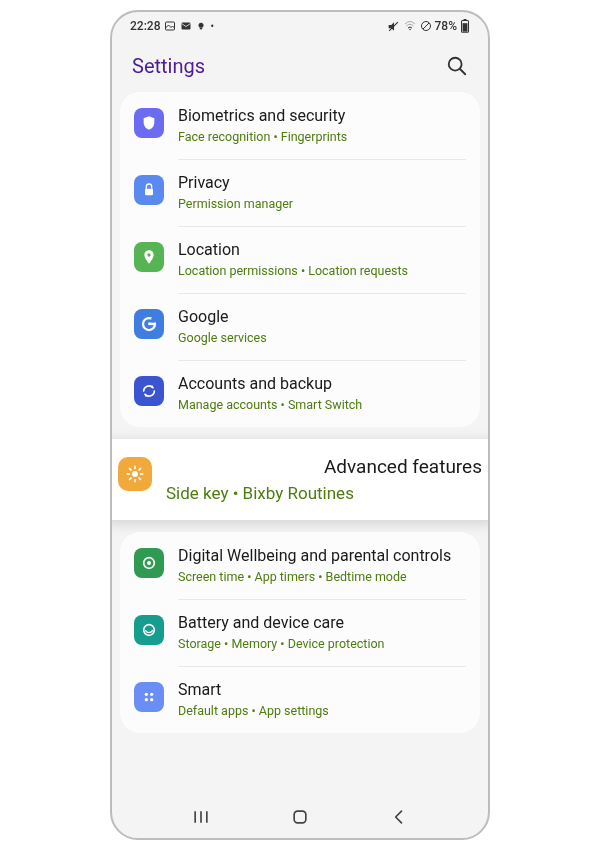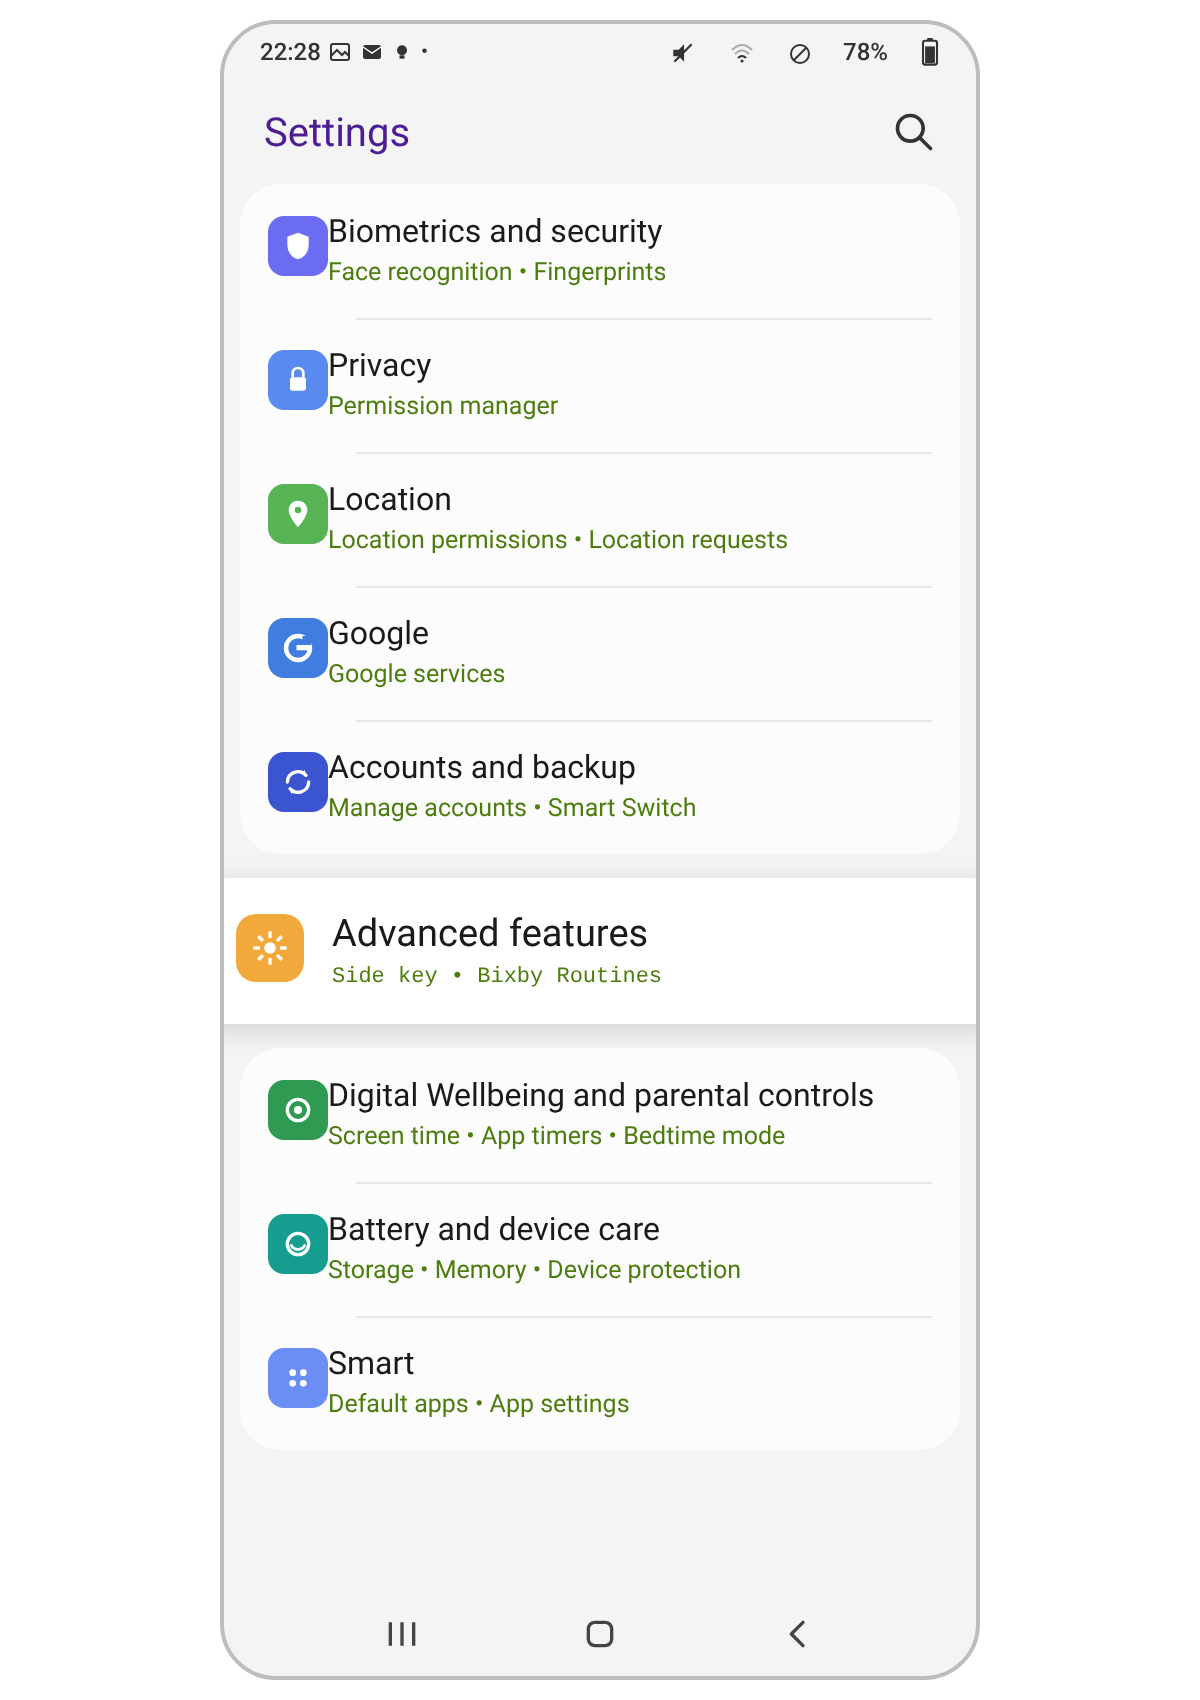--- a/index.html
+++ b/index.html
@@ -25,21 +25,21 @@
     height: 28px;
     display: flex;
     align-items: center;
     justify-content: space-between;
     padding: 0 18px;
     font-size: 12px;
     color: #333;
     font-weight: 500;
   }
   .status-left { display: flex; align-items: center; gap: 4px; }
-  .status-right { display: flex; align-items: flex-end; gap: 16px; }
+  .status-right { display: flex; align-items: center; gap: 3px; }
   .header {
     display: flex;
     align-items: center;
     justify-content: space-between;
     padding: 14px 20px 14px 20px;
   }
   .header h1 {
     font-size: 20px;
     font-weight: 400;
     color: #4c1d95;
@@ -54,20 +54,21 @@
     background: #fcfcfc;
     border-radius: 20px;
     margin-bottom: 12px;
     padding: 0 0;
     position: relative;
   }
   .item {
     display: flex;
     align-items: flex-start;
     padding: 14px 14px 14px 14px;
+    gap: 14px;
     cursor: pointer;
     position: relative;
   }
   .item + .item::before {
     content: "";
     position: absolute;
     top: 0;
     left: 58px;
     right: 14px;
     height: 1px;
@@ -109,24 +110,24 @@
     padding: 16px 14px 16px 14px;
     gap: 14px;
   }
   .highlight-card .icon-wrap {
     width: 34px;
     height: 34px;
     border-radius: 10px;
   }
   .highlight-card .item-title {
     font-size: 19px;
+    text-align: right;
   }
   .highlight-card .item-sub {
-    font-size: 11px;
-    font-family: Liberation Mono, monospace;
+    font-size: 17px;
   }
   .navbar {
     height: 42px;
     display: flex;
     align-items: center;
     justify-content: space-around;
     padding: 0 40px;
   }
   svg { display: block; }
 </style>

